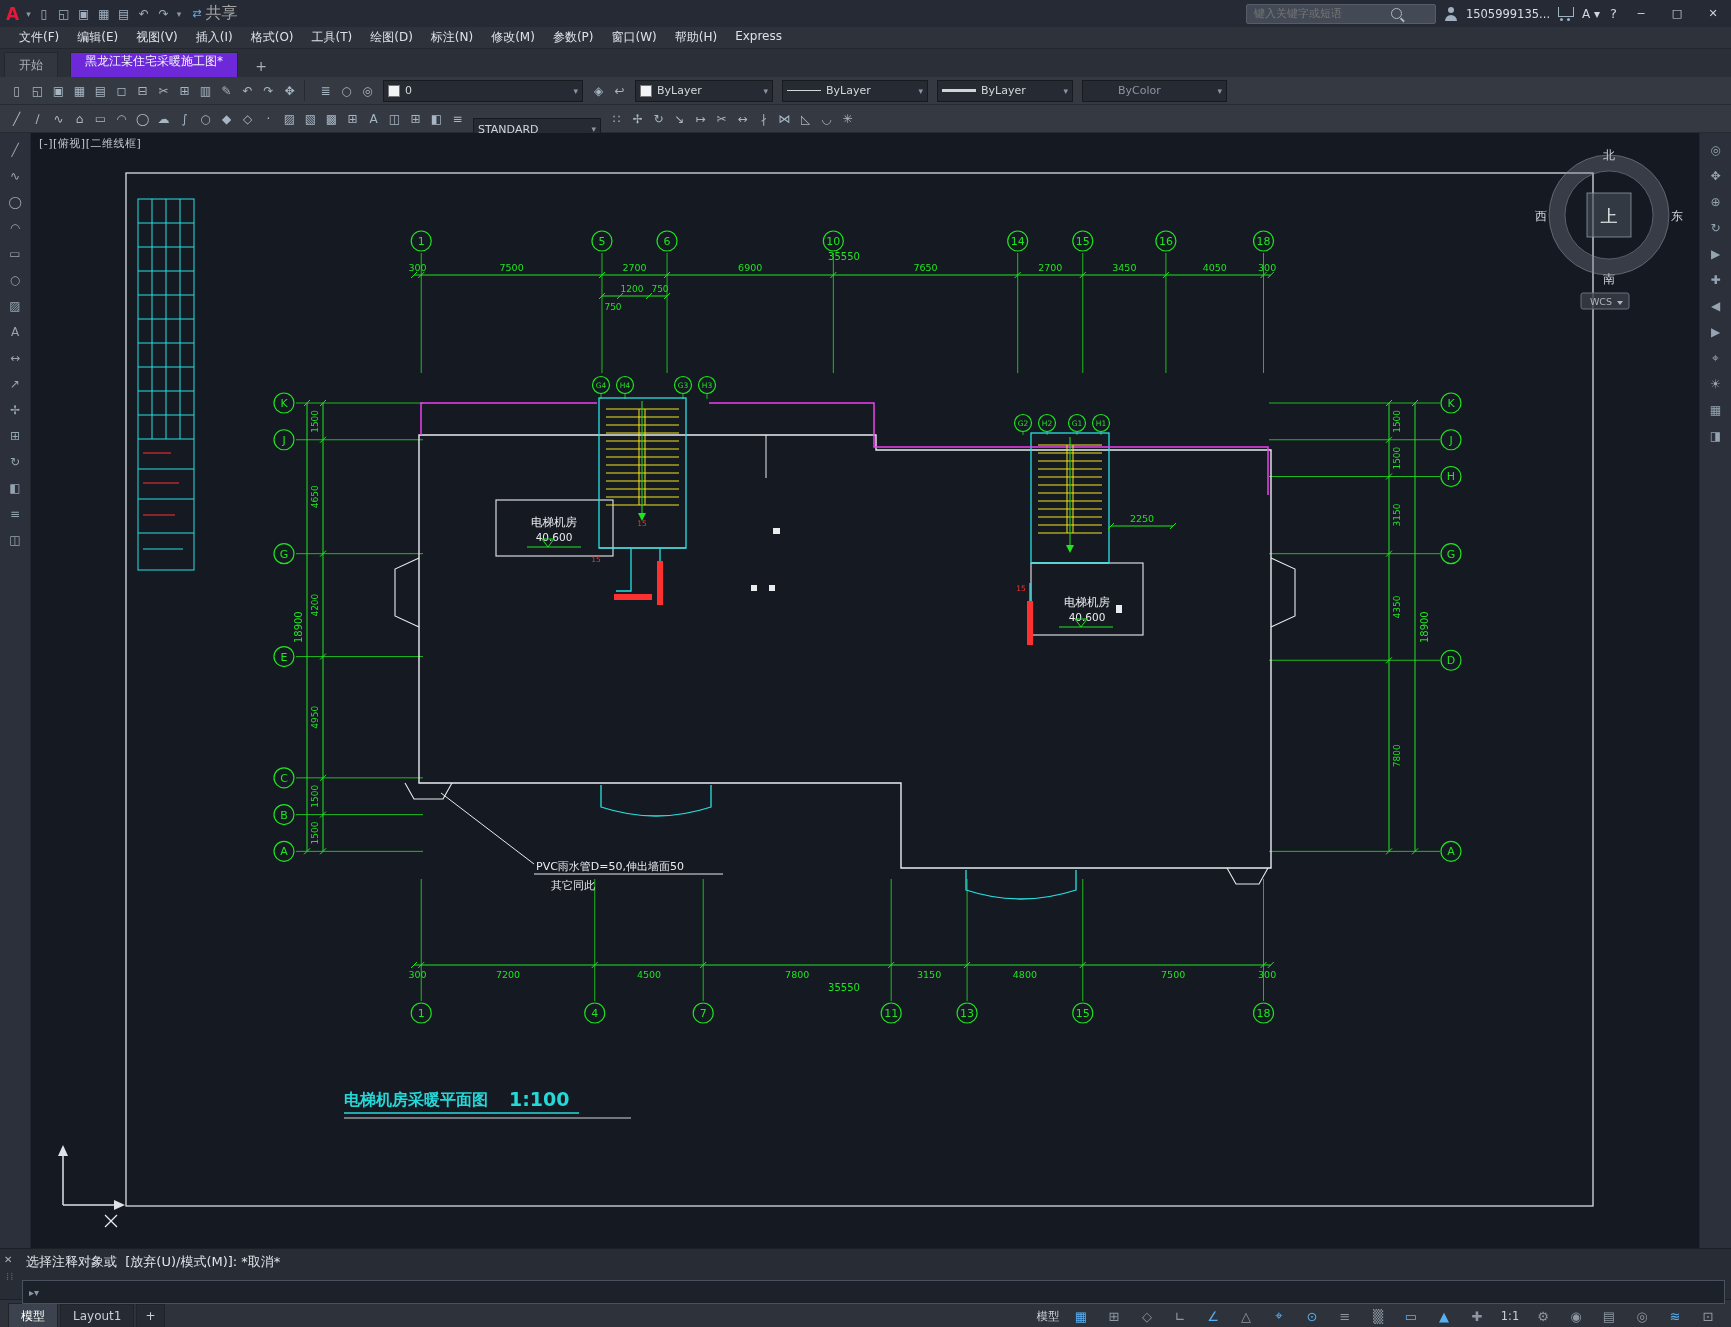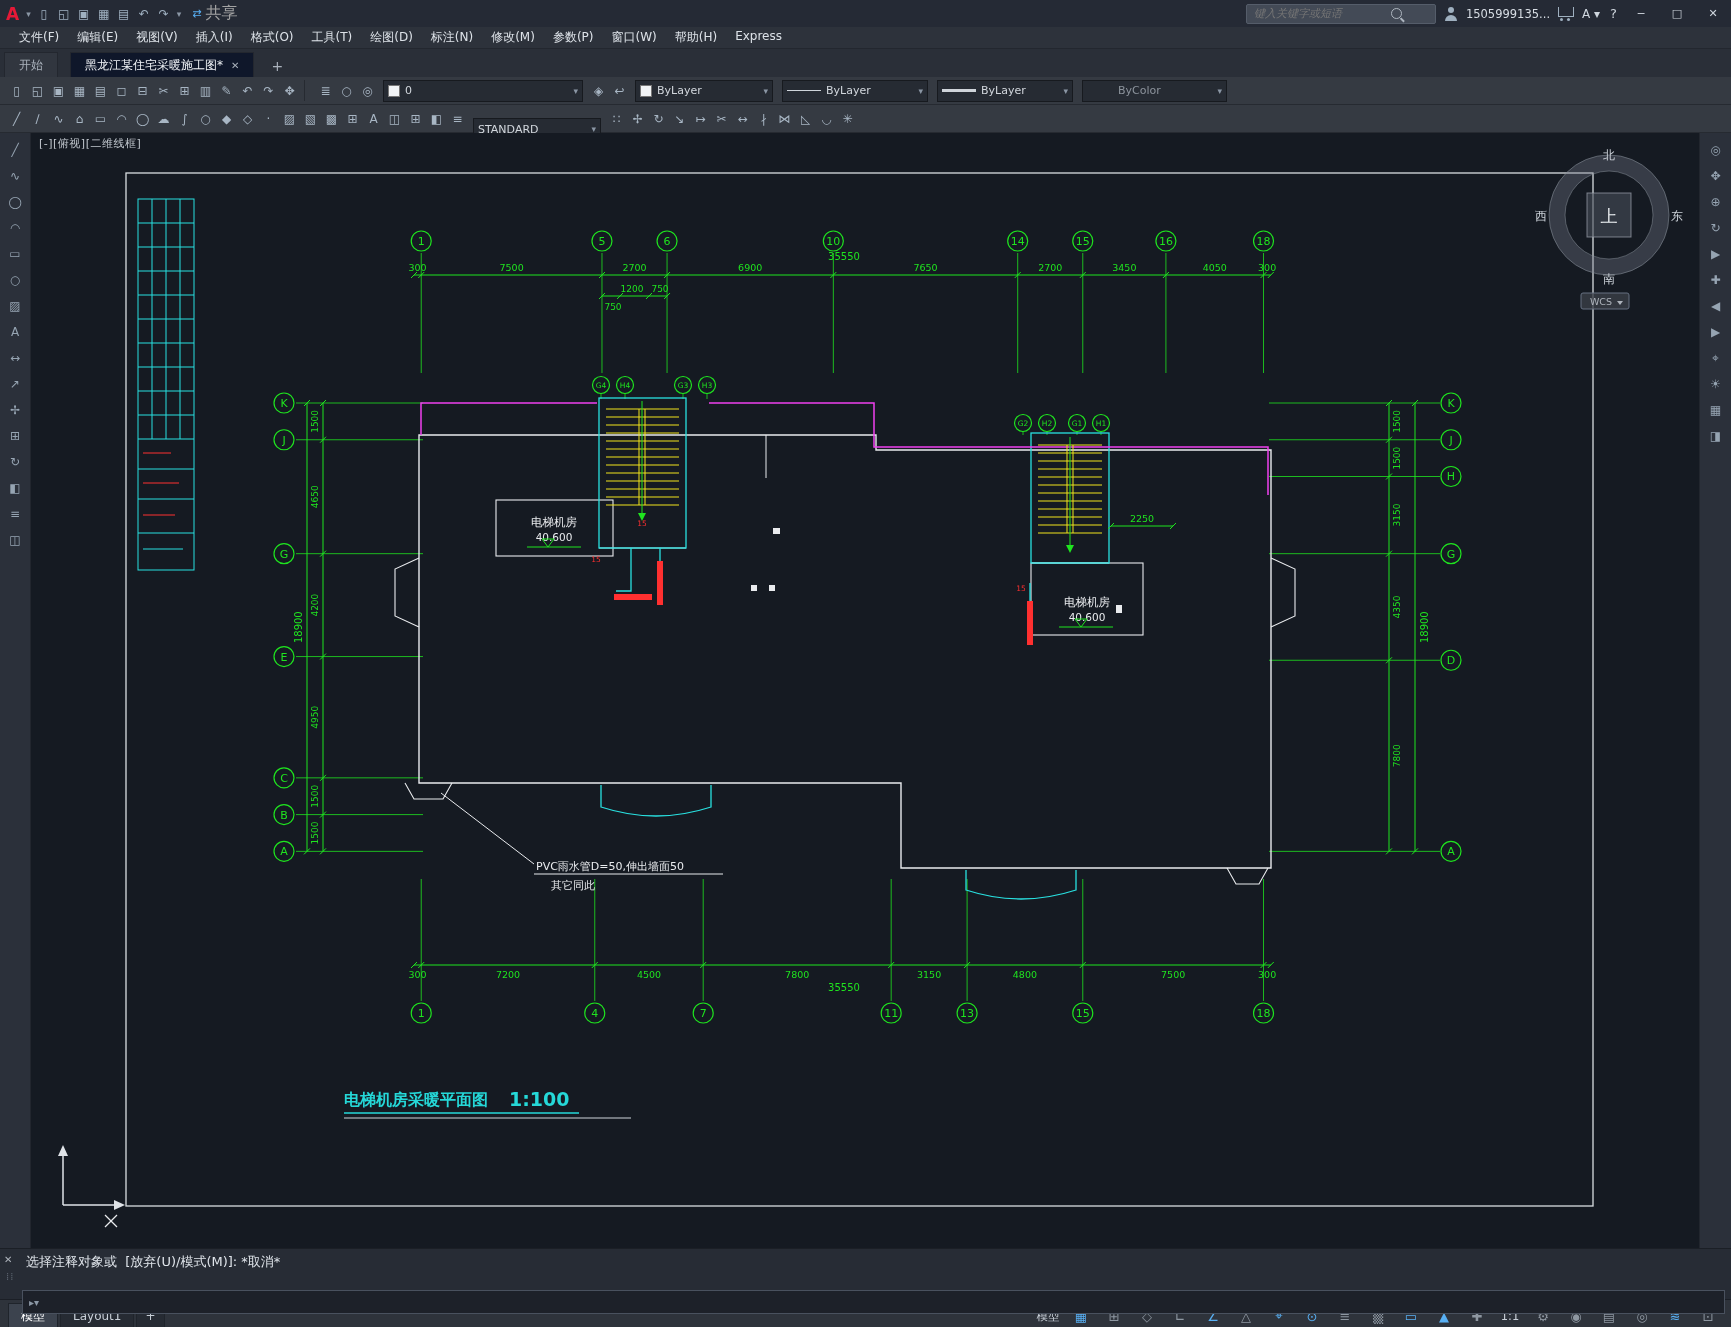--- a/index.html
+++ b/index.html
@@ -11,41 +11,41 @@
   .titlebar{height:27px;background:#252a35;display:flex;align-items:center;padding:0 4px;gap:2px;position:relative;flex:0 0 27px;}
   .acad-logo{color:#e51937;font-weight:bold;font-size:17px;padding:0 4px 0 2px;}
   .qai{width:20px;height:20px;display:inline-flex;align-items:center;justify-content:center;color:#9fb0c0;font-size:12px;cursor:default;}
   .tb-caret{color:#8b97a5;font-size:9px;padding:0 1px;}
   .share{color:#a3a3a3;font-size:16px;padding:0 8px;display:flex;align-items:center;gap:4px;}
   .share::before{content:"⇄";color:#58b0f4;font-size:11px;}
   .title-center{position:absolute;left:0;right:0;text-align:center;font-size:12.5px;color:#e8ecf1;pointer-events:none;}
   .title-center .doc{margin-left:26px;}
   .title-right{margin-left:auto;display:flex;align-items:center;gap:8px;z-index:2;}
   .searchbox{display:flex;align-items:center;background:#434a56;border:1px solid #555d6a;border-radius:2px;height:18px;width:178px;padding:0 5px;gap:5px;}
-  .searchbox input{background:transparent;border:none;outline:none;color:#b9c1cb;font-size:11px;font-style:italic;width:130px;font-family:"DejaVu Sans",sans-serif;}
+  .searchbox input{background:transparent;border:none;outline:none;color:#b9c1cb;font-size:11px;width:130px;font-family:"DejaVu Sans",sans-serif;}
   .mag{width:9px;height:9px;border:1.5px solid #aeb6c0;border-radius:50%;position:relative;}
   .mag::after{content:"";position:absolute;width:5px;height:1.5px;background:#aeb6c0;transform:rotate(45deg);right:-4px;bottom:-2px;}
   .person{width:14px;height:14px;position:relative;}
   .person::before{content:"";position:absolute;top:0;left:4px;width:6px;height:6px;border-radius:50%;background:#9fb0c0;}
   .person::after{content:"";position:absolute;bottom:0;left:1px;width:12px;height:6px;border-radius:6px 6px 0 0;background:#9fb0c0;}
   .account{font-size:11.5px;color:#d7dde4;}
   .cart{width:14px;height:9px;border:1.5px solid #9fb0c0;border-top:none;position:relative;margin-top:-3px;}
   .cart::after{content:"";position:absolute;bottom:-5px;left:1px;width:3px;height:3px;border-radius:50%;background:#9fb0c0;box-shadow:7px 0 0 #9fb0c0;}
   .a-menu{color:#cfd6de;font-size:12px;}
   .help{color:#cfd6de;font-size:13px;padding:0 2px;}
   .winbtn{width:28px;height:22px;display:inline-flex;align-items:center;justify-content:center;color:#cfd6de;font-size:11px;}
 
   
   .menubar{height:21px;background:#2d323b;display:flex;align-items:center;padding-left:10px;gap:2px;flex:0 0 21px;border-bottom:1px solid #23272f;}
   .menu-item{padding:1px 9px;color:#dde2e8;font-size:12px;cursor:default;}
 
   
   .tabbar{height:28px;background:#2a2f38;display:flex;align-items:flex-end;padding-left:4px;gap:12px;flex:0 0 28px;}
   .ftab{height:24px;display:flex;align-items:center;padding:0 14px;background:#31363f;color:#aab2bc;font-size:12px;border:1px solid #23272f;border-bottom:none;gap:8px;}
-  .ftab.active{background:#0f172a;color:#f0f3f6;}
+  .ftab.active{background:#6d28d9;color:#f0f3f6;flex-direction:column;}
   .ftab .x{color:#aab2bc;font-size:10px;}
   .newtab{width:22px;height:22px;display:flex;align-items:center;justify-content:center;color:#aab2bc;font-size:14px;}
 
   
   .toolrow{height:27px;background:#353a42;display:flex;align-items:center;padding:0 6px;gap:1px;flex:0 0 27px;border-bottom:1px solid #262a31;}
   .tbicon{width:21px;height:21px;display:inline-flex;align-items:center;justify-content:center;color:#a8b6c4;font-size:12px;border-radius:2px;cursor:default;}
   .tsep{width:6px;height:21px;border-left:1px solid #262a31;margin:0 3px;}
   .combo{display:flex;align-items:center;background:#262b33;border:1px solid #171a1f;height:20px;margin:0 4px;padding:0 4px;gap:5px;font-size:11px;color:#d2d7dd;}
   .combo .caret{margin-left:auto;color:#8b97a5;font-size:9px;}
   .swatch{width:10px;height:10px;background:#f2f4f6;border:1px solid #777;}
@@ -64,21 +64,21 @@
   .sidestrip.left{border-right:1px solid #22262e;}
   .ssicon{width:22px;height:21px;display:flex;align-items:center;justify-content:center;color:#96a4b2;font-size:12px;border-radius:2px;}
   .canvas{position:relative;flex:1;background:#151a22;overflow:hidden;}
   .canvas svg{position:absolute;inset:0;}
   .viewport-label{position:absolute;top:3px;left:8px;color:#c2c8cf;font-size:11px;z-index:3;letter-spacing:0.5px;}
 
   
   .cmdpanel{flex:0 0 50px;height:50px;background:#272c35;position:relative;border-top:1px solid #1b1f26;}
   .cmd-close{position:absolute;left:4px;top:5px;color:#aeb4bc;font-size:10px;}
   .cmd-grip{position:absolute;left:6px;top:22px;color:#5a626e;font-size:10px;letter-spacing:1px;}
-  .cmd-history{padding:4px 6px 18px 26px;color:#dfe4ea;font-size:13px;white-space:pre;}
+  .cmd-history{padding:4px 6px 8px 26px;color:#dfe4ea;font-size:13px;white-space:pre;}
   .cmd-inputrow{margin:1px 6px 0 22px;height:22px;background:#1d2129;border:1px solid #49515e;display:flex;align-items:center;padding:0 6px;gap:6px;}
   .cmd-icon{color:#8b97a5;font-size:10px;}
   .cmd-inputrow input{flex:1;background:transparent;border:none;outline:none;color:#c6ccd4;font-size:13px;font-style:italic;font-family:"DejaVu Sans",sans-serif;}
 
   
   .statusbar{flex:0 0 32px;height:32px;background:#2e333b;display:flex;align-items:center;padding:0 8px;border-top:1px solid #1b1f26;}
   .ltab{padding:4px 12px;font-size:12px;color:#c8cfd7;background:#262b33;border:1px solid #1f242b;margin-right:2px;}
   .ltab.active{background:#3c434e;color:#fff;}
   .ltab.plus{padding:4px 8px;}
   .status-right{margin-left:auto;display:flex;align-items:center;gap:3px;}

